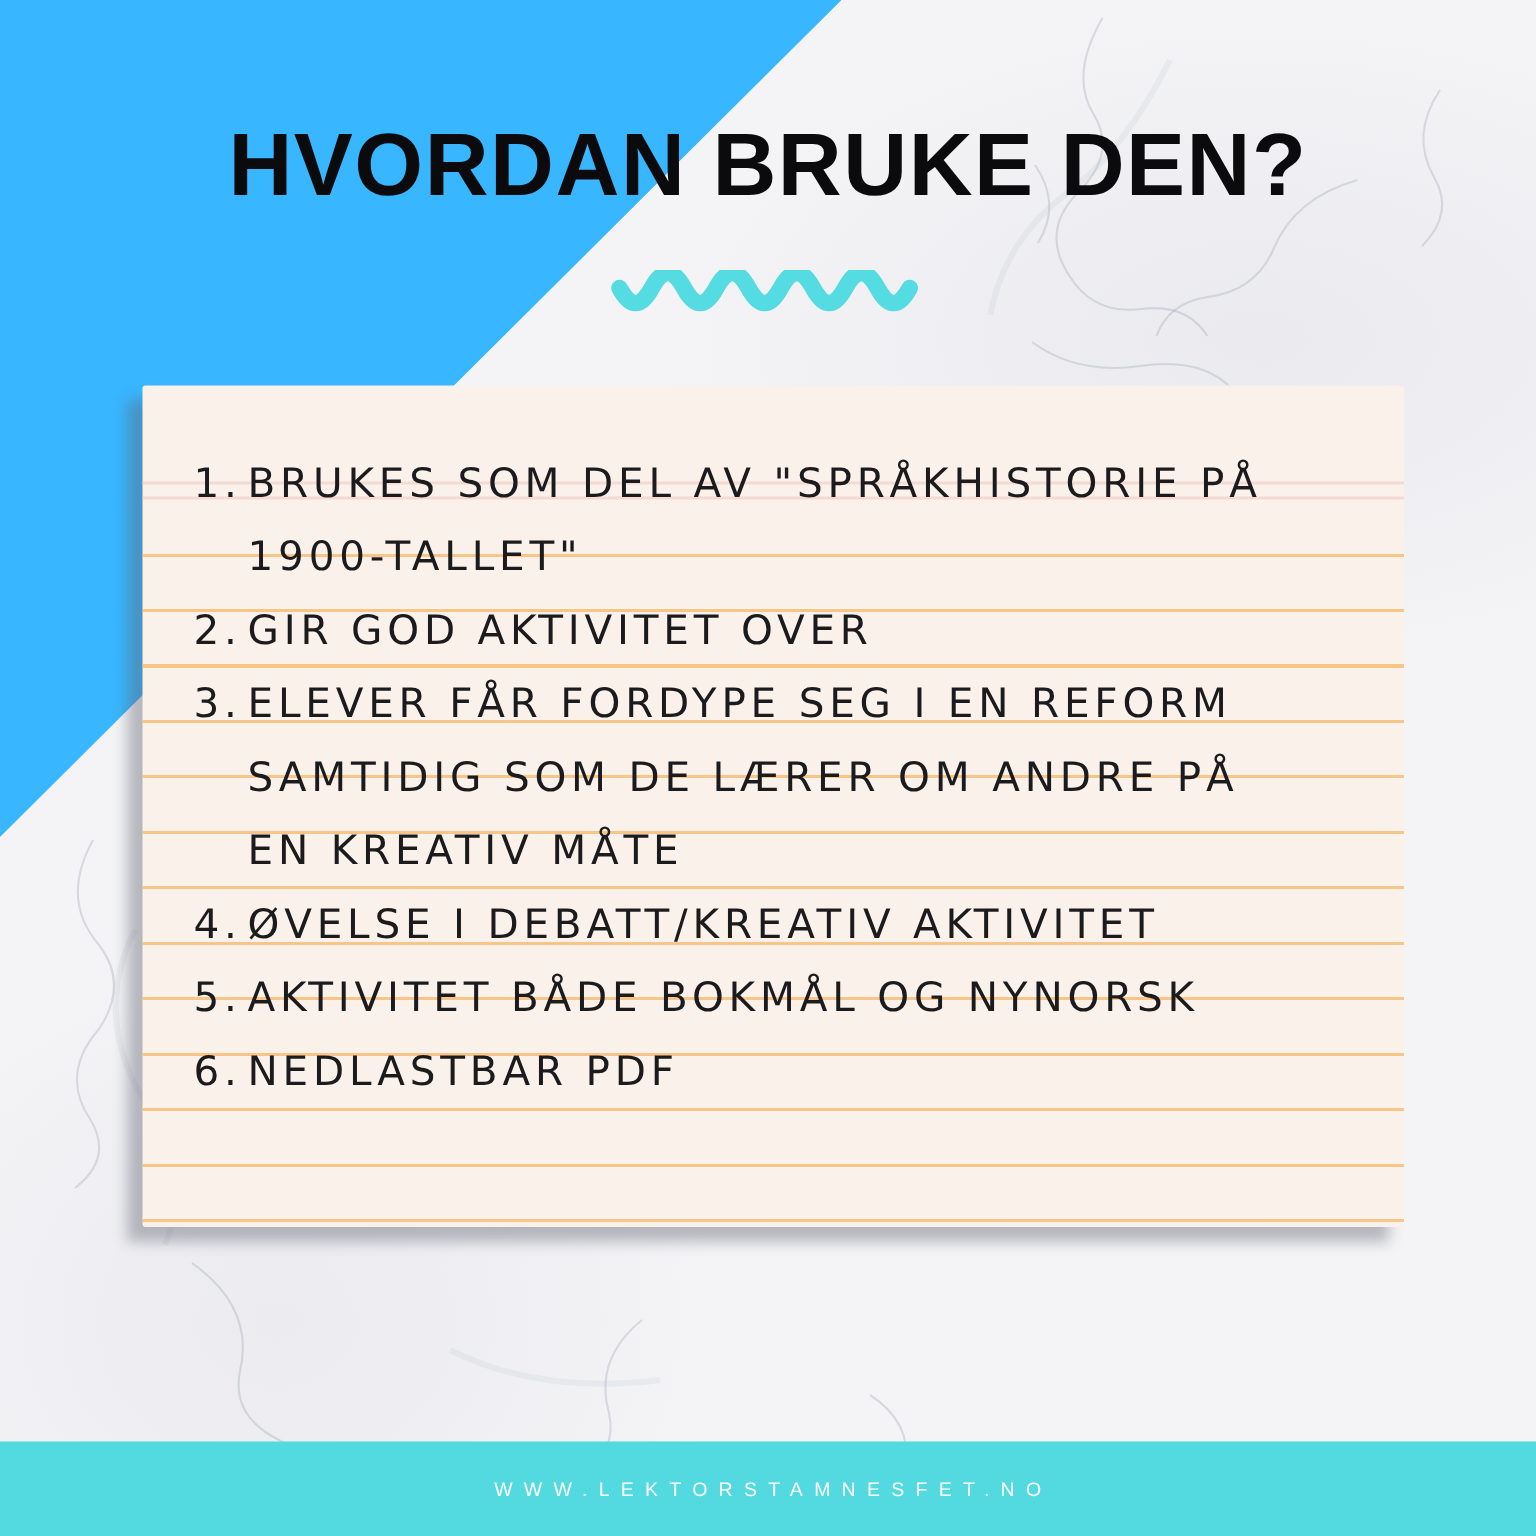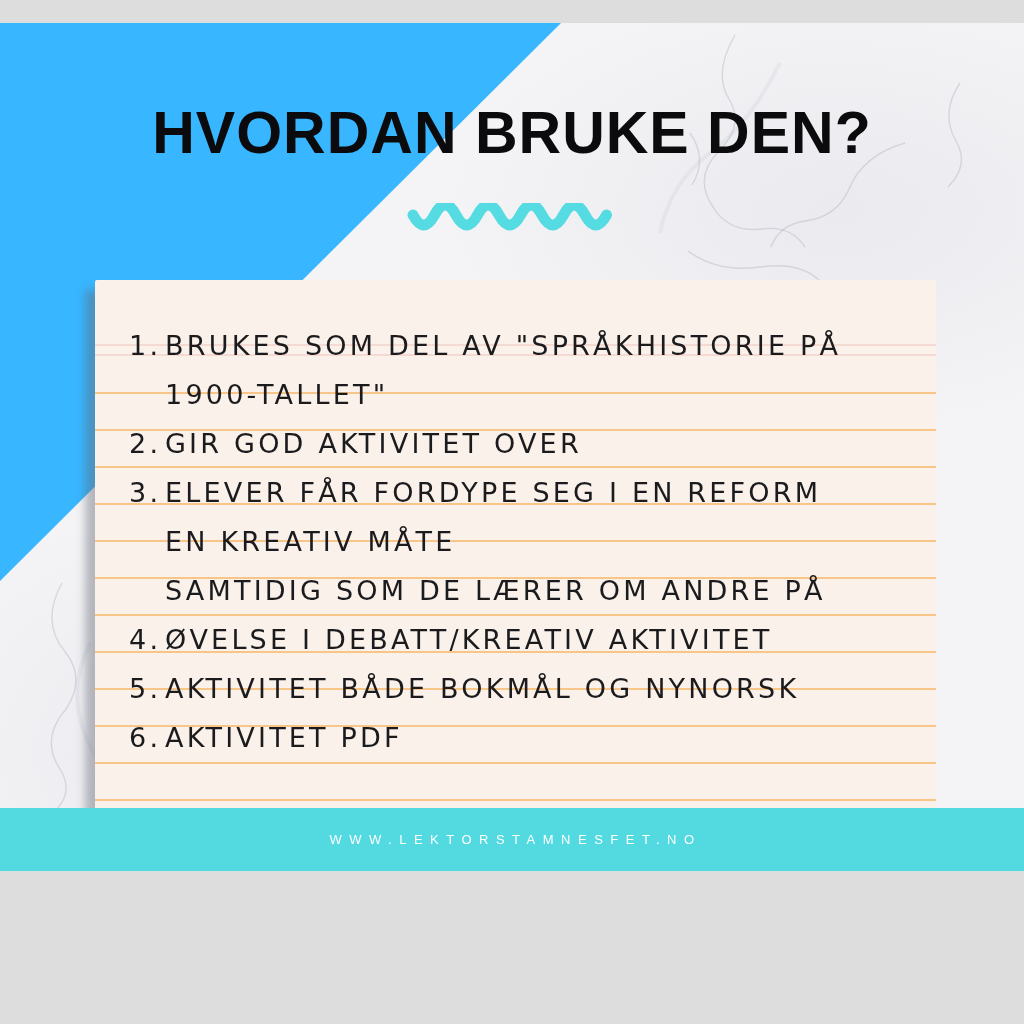--- a/index.html
+++ b/index.html
@@ -1,24 +1,23 @@
 <!DOCTYPE html>
 <html><head>
 <meta charset="utf-8">
 <style>
   html,body{margin:0;padding:0;background:#ddd;}
   .canvas{
-    position:relative;width:1024px;height:848px;overflow:hidden;
+    position:relative;width:1024px;height:1024px;overflow:hidden;
     font-family:"Liberation Sans",sans-serif;
     background-color:#f4f4f6;
     background-image:
       radial-gradient(620px 340px at 82% 22%, #eaeaef 0%, rgba(234,234,239,0) 65%),
       radial-gradient(500px 420px at 18% 86%, #ebebf0 0%, rgba(235,235,240,0) 60%),
       radial-gradient(420px 260px at 60% 55%, #f8f8fa 0%, rgba(248,248,250,0) 70%);
-    margin-top: 23px;
   }
   .veins{position:absolute;inset:0;z-index:1;}
   .blue-triangle{
     position:absolute;inset:0;z-index:2;background:#38b6ff;
     clip-path:polygon(0 0, 561px 0, 0 558px);
   }
   .title{
     position:absolute;top:80px;left:0;width:100%;z-index:4;
     text-align:center;font-size:59px;line-height:1.05;font-weight:bold;
     letter-spacing:1px;color:#0b0b0d;margin:0;
@@ -101,34 +100,34 @@
         <span class="line">BRUKES SOM DEL AV "SPRÅKHISTORIE PÅ</span>
         <span class="line">1900-TALLET"</span>
       </li>
       <li>
         <span class="num">2.</span>
         <span class="line">GIR GOD AKTIVITET OVER</span>
       </li>
       <li>
         <span class="num">3.</span>
         <span class="line">ELEVER FÅR FORDYPE SEG I EN REFORM</span>
+        <span class="line">SAMTIDIG SOM DE LÆRER OM ANDRE PÅ</span>
         <span class="line">EN KREATIV MÅTE</span>
-        <span class="line">SAMTIDIG SOM DE LÆRER OM ANDRE PÅ</span>
       </li>
       <li>
         <span class="num">4.</span>
         <span class="line">ØVELSE I DEBATT/KREATIV AKTIVITET</span>
       </li>
       <li>
         <span class="num">5.</span>
         <span class="line">AKTIVITET BÅDE BOKMÅL OG NYNORSK</span>
       </li>
       <li>
         <span class="num">6.</span>
-        <span class="line">AKTIVITET PDF</span>
+        <span class="line">NEDLASTBAR PDF</span>
       </li>
     </ol>
   </div>
 
   <div class="footer-bar">
     <span class="footer-url">WWW.LEKTORSTAMNESFET.NO</span>
   </div>
 
 </div>
 

